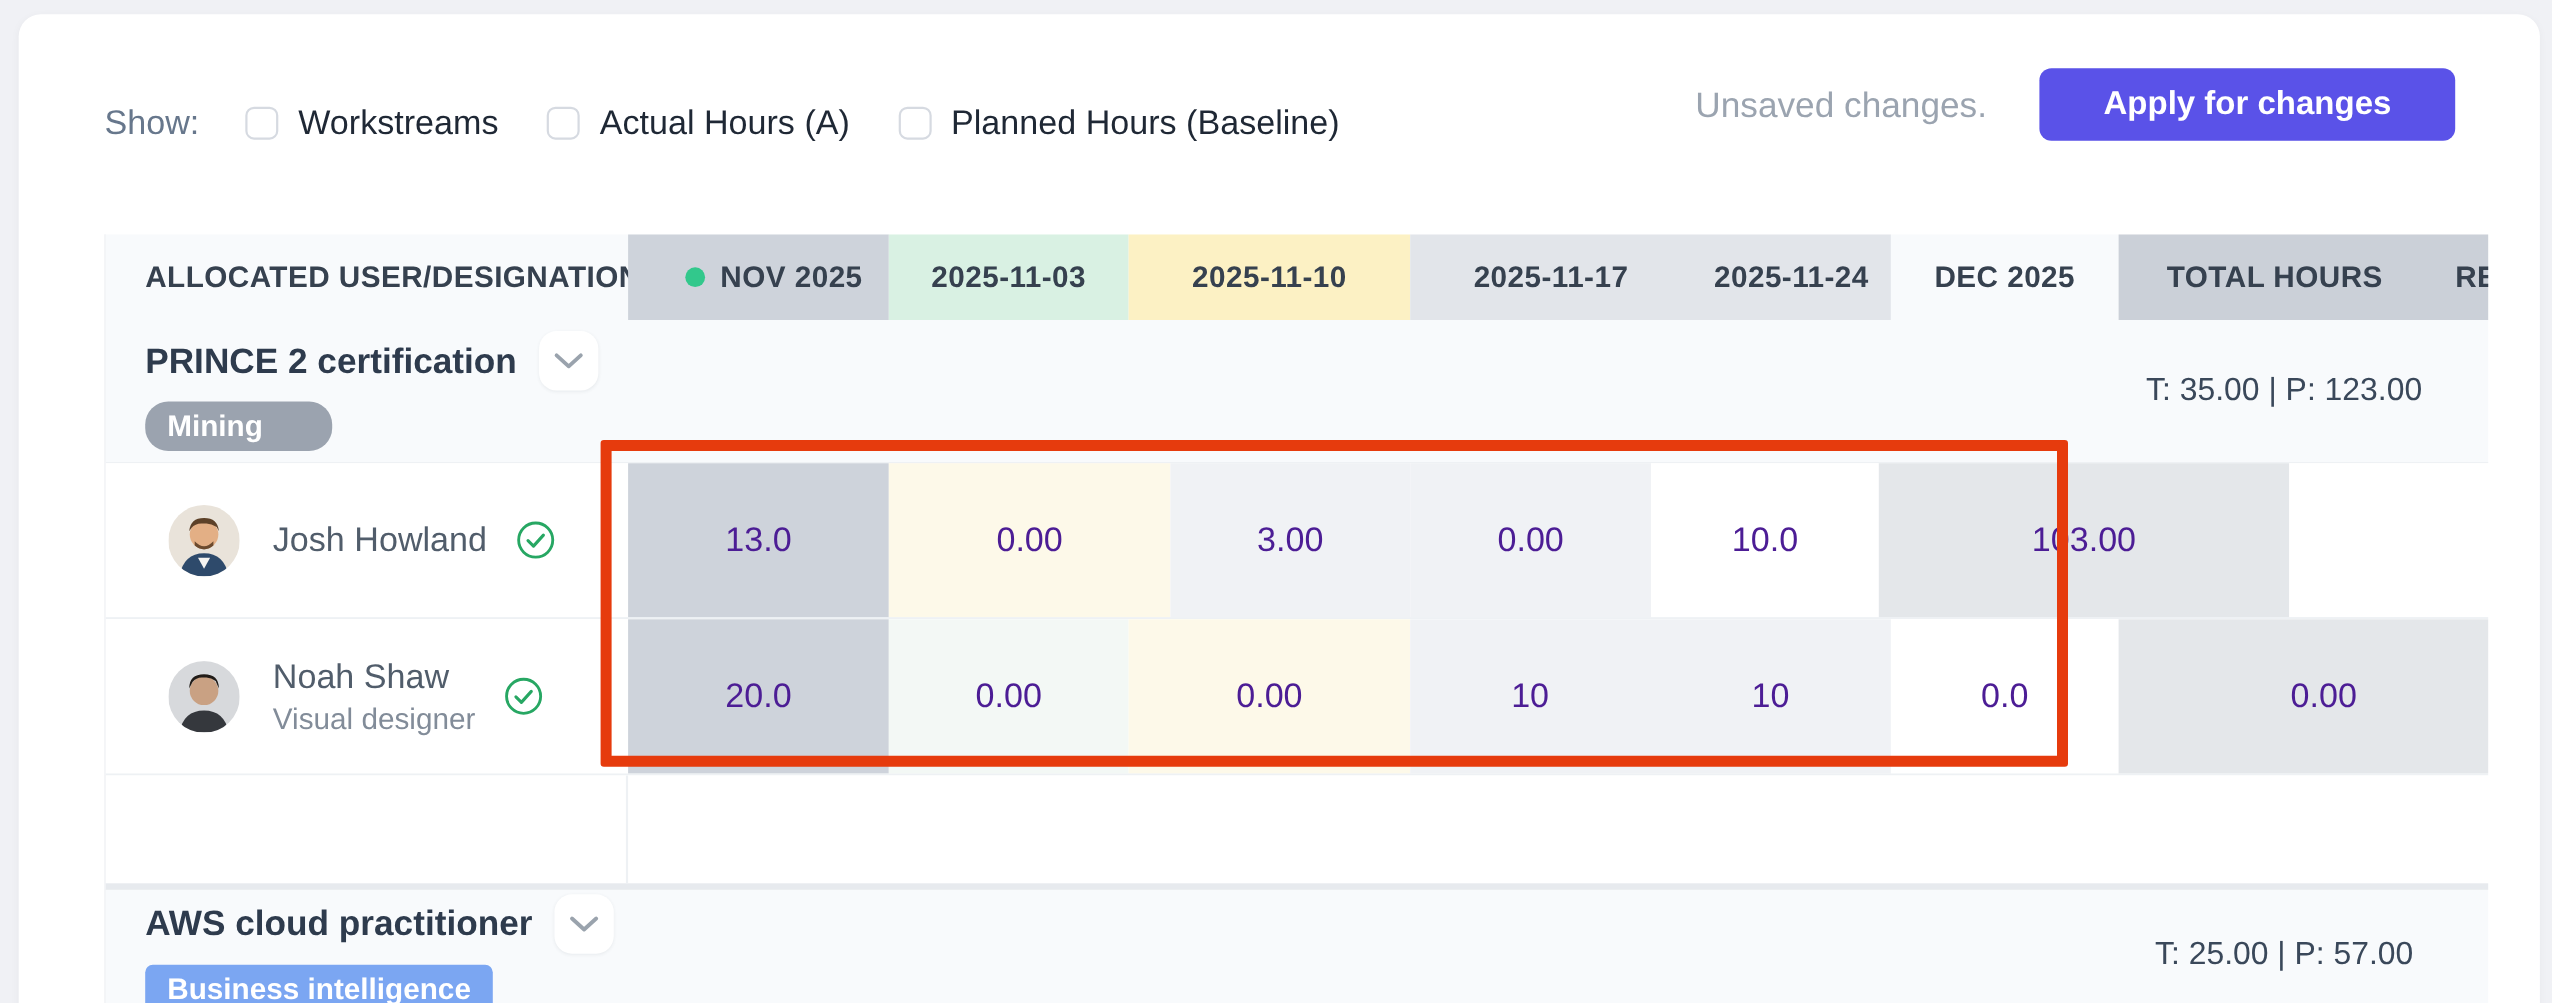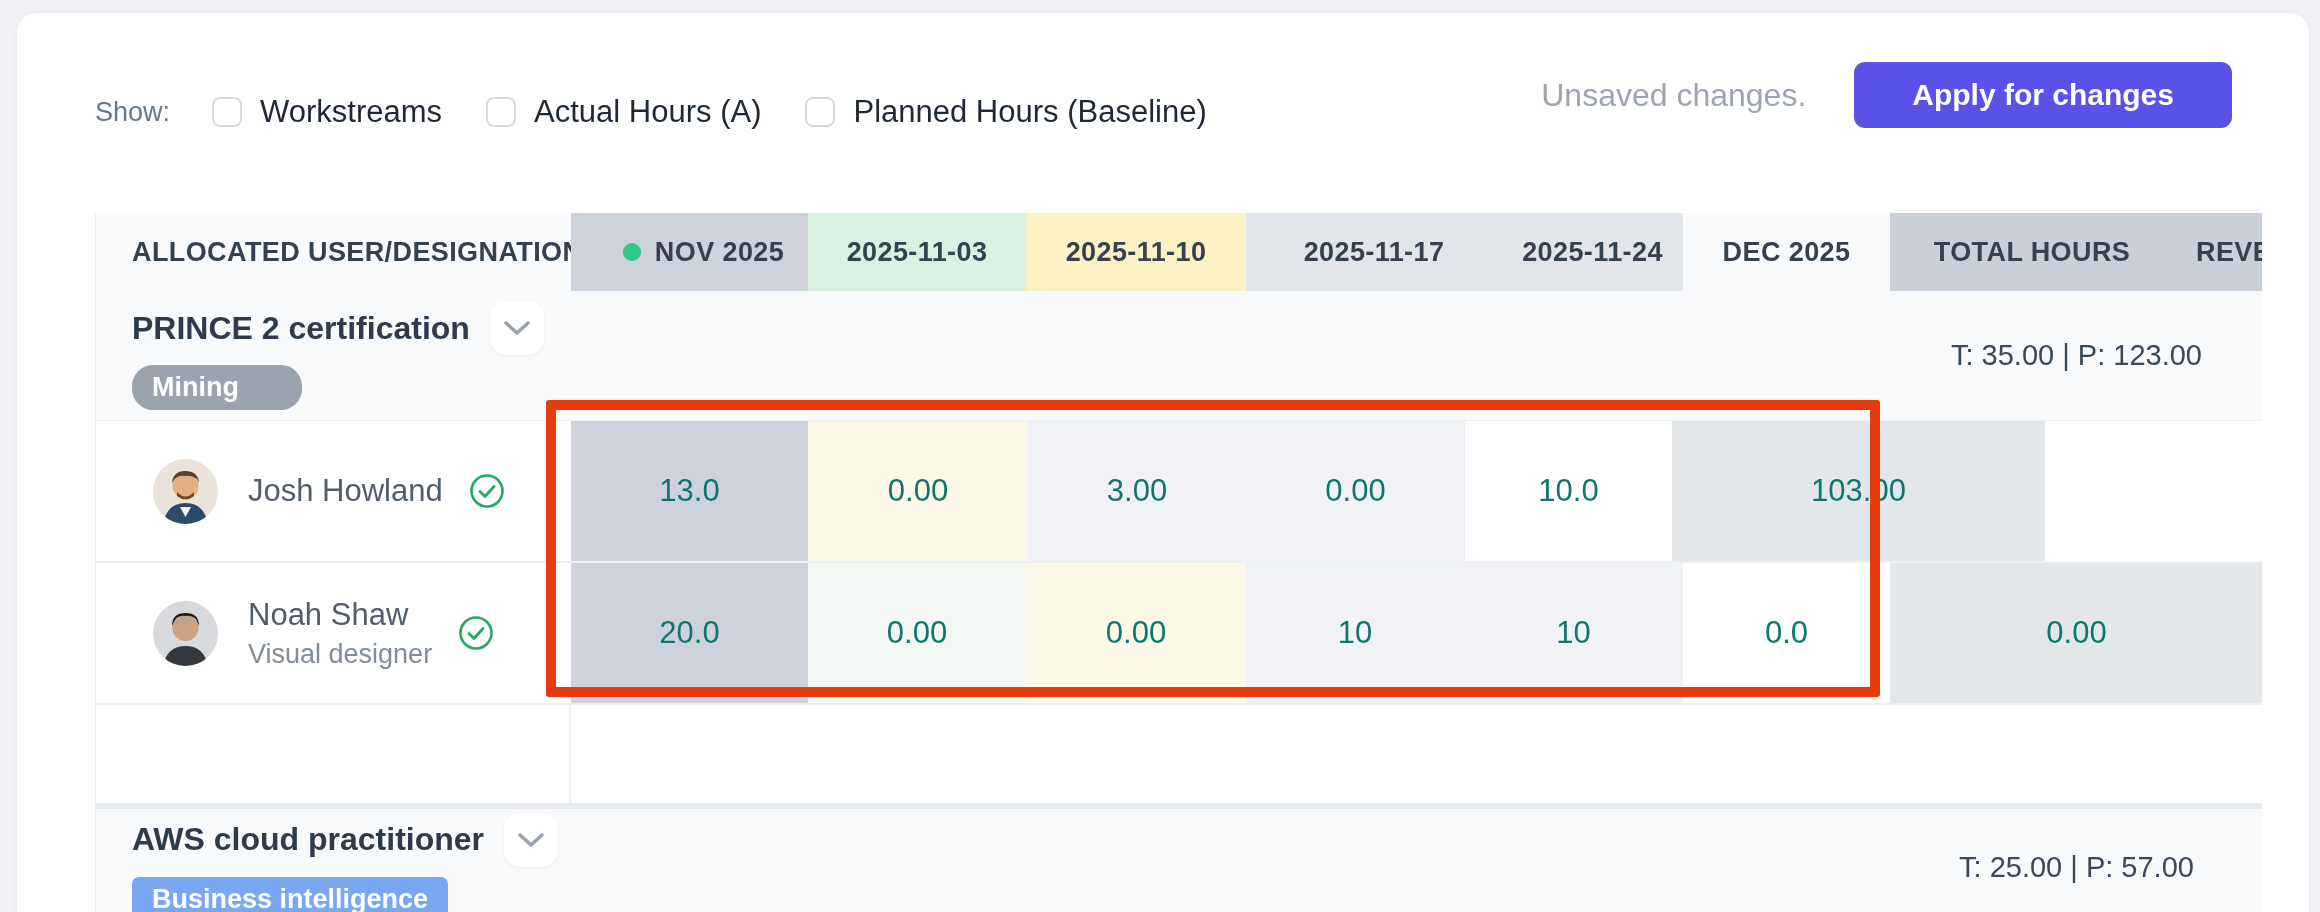--- a/index.html
+++ b/index.html
@@ -4,36 +4,36 @@
 <style>
   * { margin:0; padding:0; box-sizing:border-box; }
   html,body { width:2320px; height:912px; overflow:hidden; }
   body { background:#f0f1f5; font-family:"Liberation Sans", sans-serif; color:#2f3b4a; position:relative; }
 
   .card { position:absolute; left:17px; top:13px; width:2292px; height:980px;
           background:#ffffff; border-radius:20px; box-shadow:0 2px 8px rgba(30,40,60,0.04); }
 
   
   .toolbar { position:absolute; left:78px; top:68px; height:62px; display:flex; align-items:center; }
-  .show-label { font-size:27px; color:#67778c; margin-right:42px; }
+  .show-label { font-size:31px; color:#67778c; margin-right:42px; }
   .cb-group { display:flex; align-items:center; margin-right:44px; cursor:pointer; }
   .checkbox { width:30px; height:30px; background:#fff; border:2px solid #d6dae1; border-radius:8px; flex:0 0 auto; }
   .cb-label { font-size:31px; color:#1f2835; margin-left:18px; white-space:nowrap; }
   .toolbar-right { position:absolute; top:49px; right:77px; height:66px; display:flex; align-items:center; }
   .unsaved { font-size:32px; color:#9ba4b0; margin-right:48px; white-space:nowrap; }
   .apply-btn { height:66px; padding:0 58px; background:#5a52e8; color:#ffffff; border:none; border-radius:11px;
                font-size:30px; font-weight:700; font-family:"Liberation Sans", sans-serif; cursor:pointer; white-space:nowrap; }
 
   
   .table { position:absolute; left:78px; top:200px; width:2167px; height:712px; overflow:hidden;
            border-left:1px solid #e9ecf0; }
   .row { display:flex; width:2167px; }
   .cell { display:flex; align-items:center; justify-content:center; flex:0 0 auto; }
 
-  .cw-user{ width:475px; } .cw-m{ width:237px; } .cw-w1{ width:218px; } .cw-w2{ width:220px; }
+  .cw-user{ width:475px; } .cw-m{ width:237px; } .cw-w1{ width:218px; } .cw-w2{ width:256px; }
   .cw-w3{ width:218px; } .cw-w4{ width:219px; } .cw-dec{ width:207px; } .cw-th{ width:284px; }
   .cw-rev{ width:89px; } .cw-total{ width:373px; }
 
   
   .row-header { height:78px; }
   .hcell { font-size:27px; font-weight:700; color:#36414f; letter-spacing:0.4px; white-space:nowrap; }
   .h-user { background:#f8fafc; justify-content:flex-start; padding-left:36px; }
   .h-nov  { background:#ced3db;padding-left:28px; }
   .h-g    { background:#d9f1e3; }
   .h-y    { background:#fcf1c4; }
@@ -61,21 +61,21 @@
 
   
   .row-member { height:142px; background:#ffffff; border-bottom:2px solid #eef1f4; }
   .user-cell { justify-content:flex-start; padding-left:57px; background:#ffffff; }
   .avatar { width:65px; height:65px; border-radius:50%; overflow:hidden; flex:0 0 auto; }
   .user-text { margin-left:30px; display:flex; flex-direction:column; justify-content:center; }
   .user-name { font-size:31px; font-weight:500; color:#515d6b; white-space:nowrap; }
   .user-role { font-size:27px; color:#828c99; margin-top:6px; white-space:nowrap; }
   .check-icon { margin-left:26px; flex:0 0 auto; display:flex; }
 
-  .vcell { font-size:31px; color:#0f766e; }
+  .vcell { font-size:31px; color:#4c1d95; }
   .c-nov { background:#ced3db; }
   .c-g   { background:#f3f8f5; }
   .c-y   { background:#fdf9e9; }
   .c-gr  { background:#f0f2f5; }
   .c-dec { background:#ffffff; }
   .c-tot { background:#e4e7ea; }
 
   
   .row-empty { height:98px; background:#ffffff; }
   .row-empty .user-pad { width:475px; border-right:2px solid #eef1f4; }

